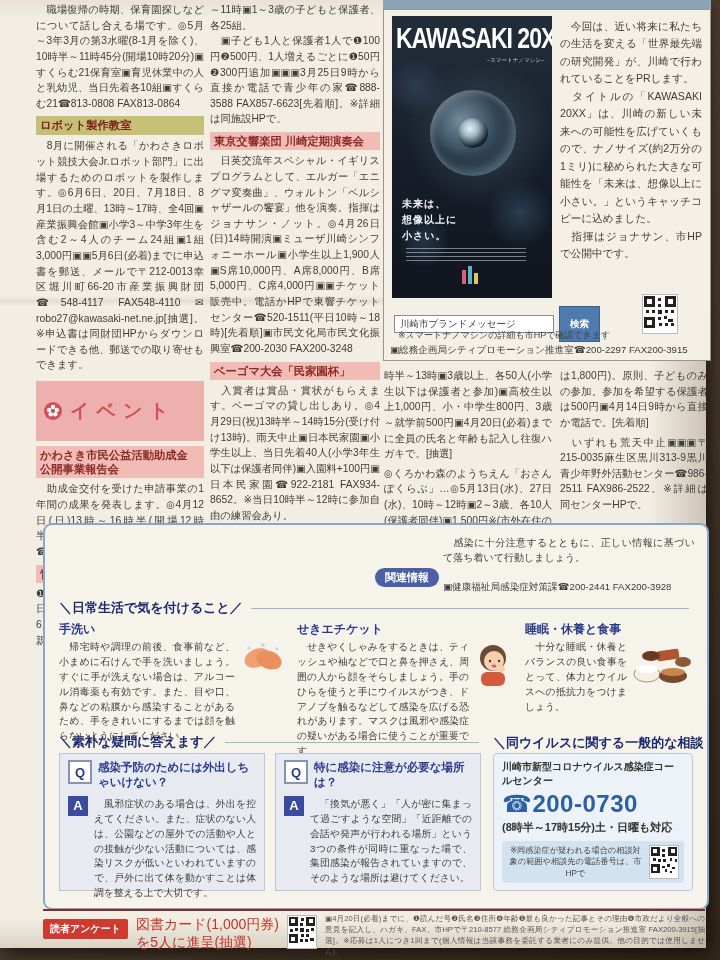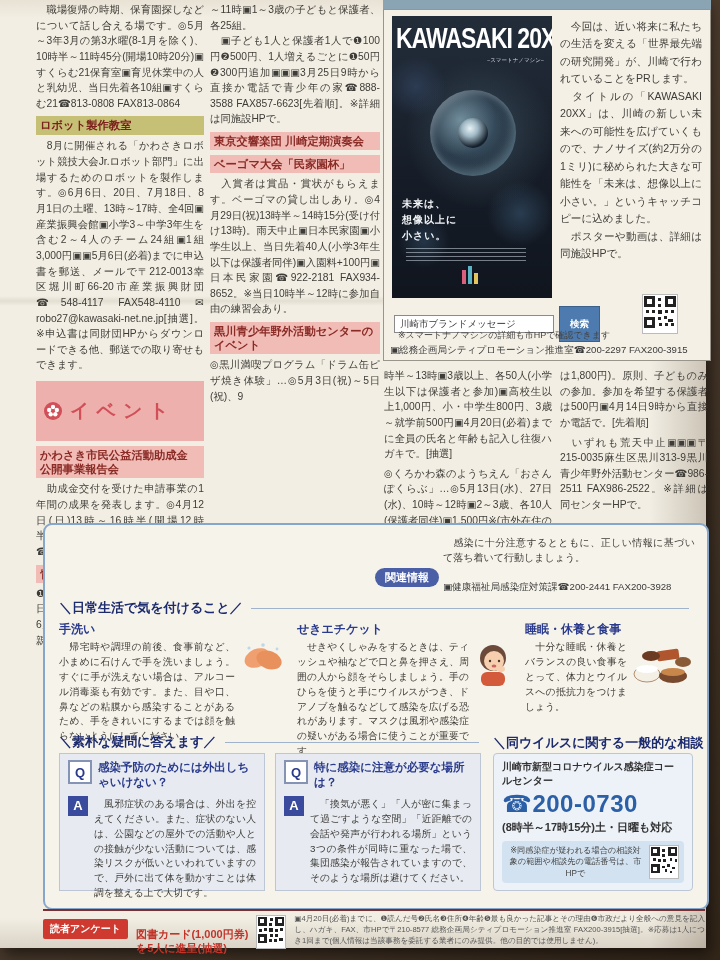--- a/index.html
+++ b/index.html
@@ -97,21 +97,21 @@
   .cc-phone{font-size:24px;font-weight:bold;color:#2b5fa6;margin-top:2px;letter-spacing:.5px;}
   .cc-hours{font-size:11px;font-weight:bold;color:#333;margin-top:2px;}
   .cc-note{background:#d2e2f0;border-radius:4px;margin-top:6px;padding:4px 5px;
     display:flex;gap:5px;align-items:center;text-align:center;}
   .cc-note .t{font-size:8.2px;color:#444;line-height:1.4;}
   
   .footline{position:absolute;left:43px;top:909px;width:662px;border-top:2px solid #7a3030;}
   .footer{position:absolute;left:43px;top:913px;width:662px;display:flex;gap:8px;align-items:flex-start;}
   .flabel{background:#cf3a30;color:#fff;font-size:10px;font-weight:bold;padding:3px 7px;
     border-radius:2px;margin-top:6px;white-space:nowrap;}
-  .fprize{color:#c2342a;font-weight:bold;font-size:11px;line-height:1.3;white-space:nowrap;margin-top:14px;}
+  .fprize{color:#c2342a;font-weight:normal;font-size:14px;line-height:1.3;white-space:nowrap;margin-top:2px;}
   .ftext{font-size:7.6px;color:#555;line-height:1.45;text-align:justify;}
 </style>
 </head>
 <body>
 
 <div class="paper">
   <div class="fold-h"></div>
 
   <div class="col" style="left:36px;top:2px;width:168px;height:516px;">
     <div class="bodytext">　職場復帰の時期、保育園探しなどについて話し合える場です。◎5月～3年3月の第3水曜(8-1月を除く)、10時半～11時45分(開場10時20分)▣すくらむ21保育室▣育児休業中の人と乳幼児、当日先着各10組▣すくらむ21☎813-0808 FAX813-0864</div>
@@ -135,20 +135,21 @@
     <div class="pinkhead">かわさき市民公益活動助成金 公開事業報告会</div>
     <div class="bodytext">　助成金交付を受けた申請事業の1年間の成果を発表します。◎4月12日(日)13時～16時半(開場12時半)▣▣かわさき市民活動センター☎430-5566 FAX430-5577</div>
     <div class="pinkhead">青少年の家の催し</div>
     <div class="bodytext">❶おはなし会…◎4月14日～3年3月2日の月1回火曜、10時～11時半▣1～6歳の子どもと保護者、各25組。❷親子リトミック教室…◎4月23日</div>
   </div>
 
   <div class="col" style="left:210px;top:2px;width:170px;height:516px;">
     <div class="bodytext">～11時▣1～3歳の子どもと保護者、各25組。</div>
     <div class="bodytext">　▣子ども1人と保護者1人で❶100円❷500円、1人増えるごとに❶50円❷300円追加▣▣▣3月25日9時から直接か電話で青少年の家☎888-3588 FAX857-6623[先着順]。※詳細は同施設HPで。</div>
     <div class="pinkhead">東京交響楽団 川崎定期演奏会</div>
+    <div class="bodytext">　日英交流年スペシャル・イギリスプログラムとして、エルガー「エニグマ変奏曲」、ウォルトン「ベルシャザールの饗宴」他を演奏。指揮はジョナサン・ノット。◎4月26日(日)14時開演▣ミューザ川崎シンフォニーホール▣小学生以上1,900人▣S席10,000円、A席8,000円、B席5,000円、C席4,000円▣▣チケット販売中。電話かHPで東響チケットセンター☎520-1511(平日10時～18時)[先着順]▣市民文化局市民文化振興室☎200-2030 FAX200-3248</div>
     <div class="pinkhead">ベーゴマ大会「民家園杯」</div>
     <div class="bodytext">　入賞者は賞品・賞状がもらえます。ベーゴマの貸し出しあり。◎4月29日(祝)13時半～14時15分(受け付け13時)。雨天中止▣日本民家園▣小学生以上、当日先着40人(小学3年生以下は保護者同伴)▣入園料+100円▣日本民家園☎922-2181 FAX934-8652。※当日10時半～12時に参加自由の練習会あり。</div>
     <div class="pinkhead">黒川青少年野外活動センターのイベント</div>
     <div class="bodytext">◎黒川満喫プログラム「ドラム缶ピザ焼き体験」…◎5月3日(祝)～5日(祝)、9</div>
   </div>
 
   <div class="pbox">
     <div class="topbar"></div>
     <div class="frame">
       <div class="poster">
@@ -170,21 +171,21 @@
           </div>
         <div class="bars">
           <i style="height:14px;background:#d8607c;"></i>
           <i style="height:18px;background:#5ab4c4;"></i>
           <i style="height:11px;background:#e4c45e;"></i>
         </div>
       </div>
       <div class="ptext">
         <div class="bodytext" style="font-size:10.6px;line-height:1.65;">　今回は、近い将来に私たちの生活を変える「世界最先端の研究開発」が、川崎で行われていることをPRします。</div>
         <div class="bodytext" style="font-size:10.6px;line-height:1.65;">　タイトルの「KAWASAKI 20XX」は、川崎の新しい未来への可能性を広げていくもので、ナノサイズ(約2万分の1ミリ)に秘められた大きな可能性を「未来は、想像以上に小さい。」というキャッチコピーに込めました。</div>
-        <div class="bodytext" style="font-size:10.6px;line-height:1.65;">　ポスターや動画は、詳細は同施設HPで。</div>
+        <div class="bodytext" style="font-size:10.6px;line-height:1.65;">　指揮はジョナサン、市HPで公開中です。</div>
       </div>
       <div class="searchrow">
         <div class="searchbox">川崎市ブランドメッセージ</div>
         <div class="searchbtn">検索</div>
       </div>
       <div class="pnote">※スマートナノマシンの詳細も市HPで確認できます</div>
       <div class="pcontact">▣総務企画局シティプロモーション推進室☎200-2297 FAX200-3915</div>
       <div class="qr" style="position:absolute;left:258px;top:284px;">
         <svg width="32" height="32" viewBox="0 0 21 21" shape-rendering="crispEdges">
             <rect width="21" height="21" fill="#fff"></rect>

